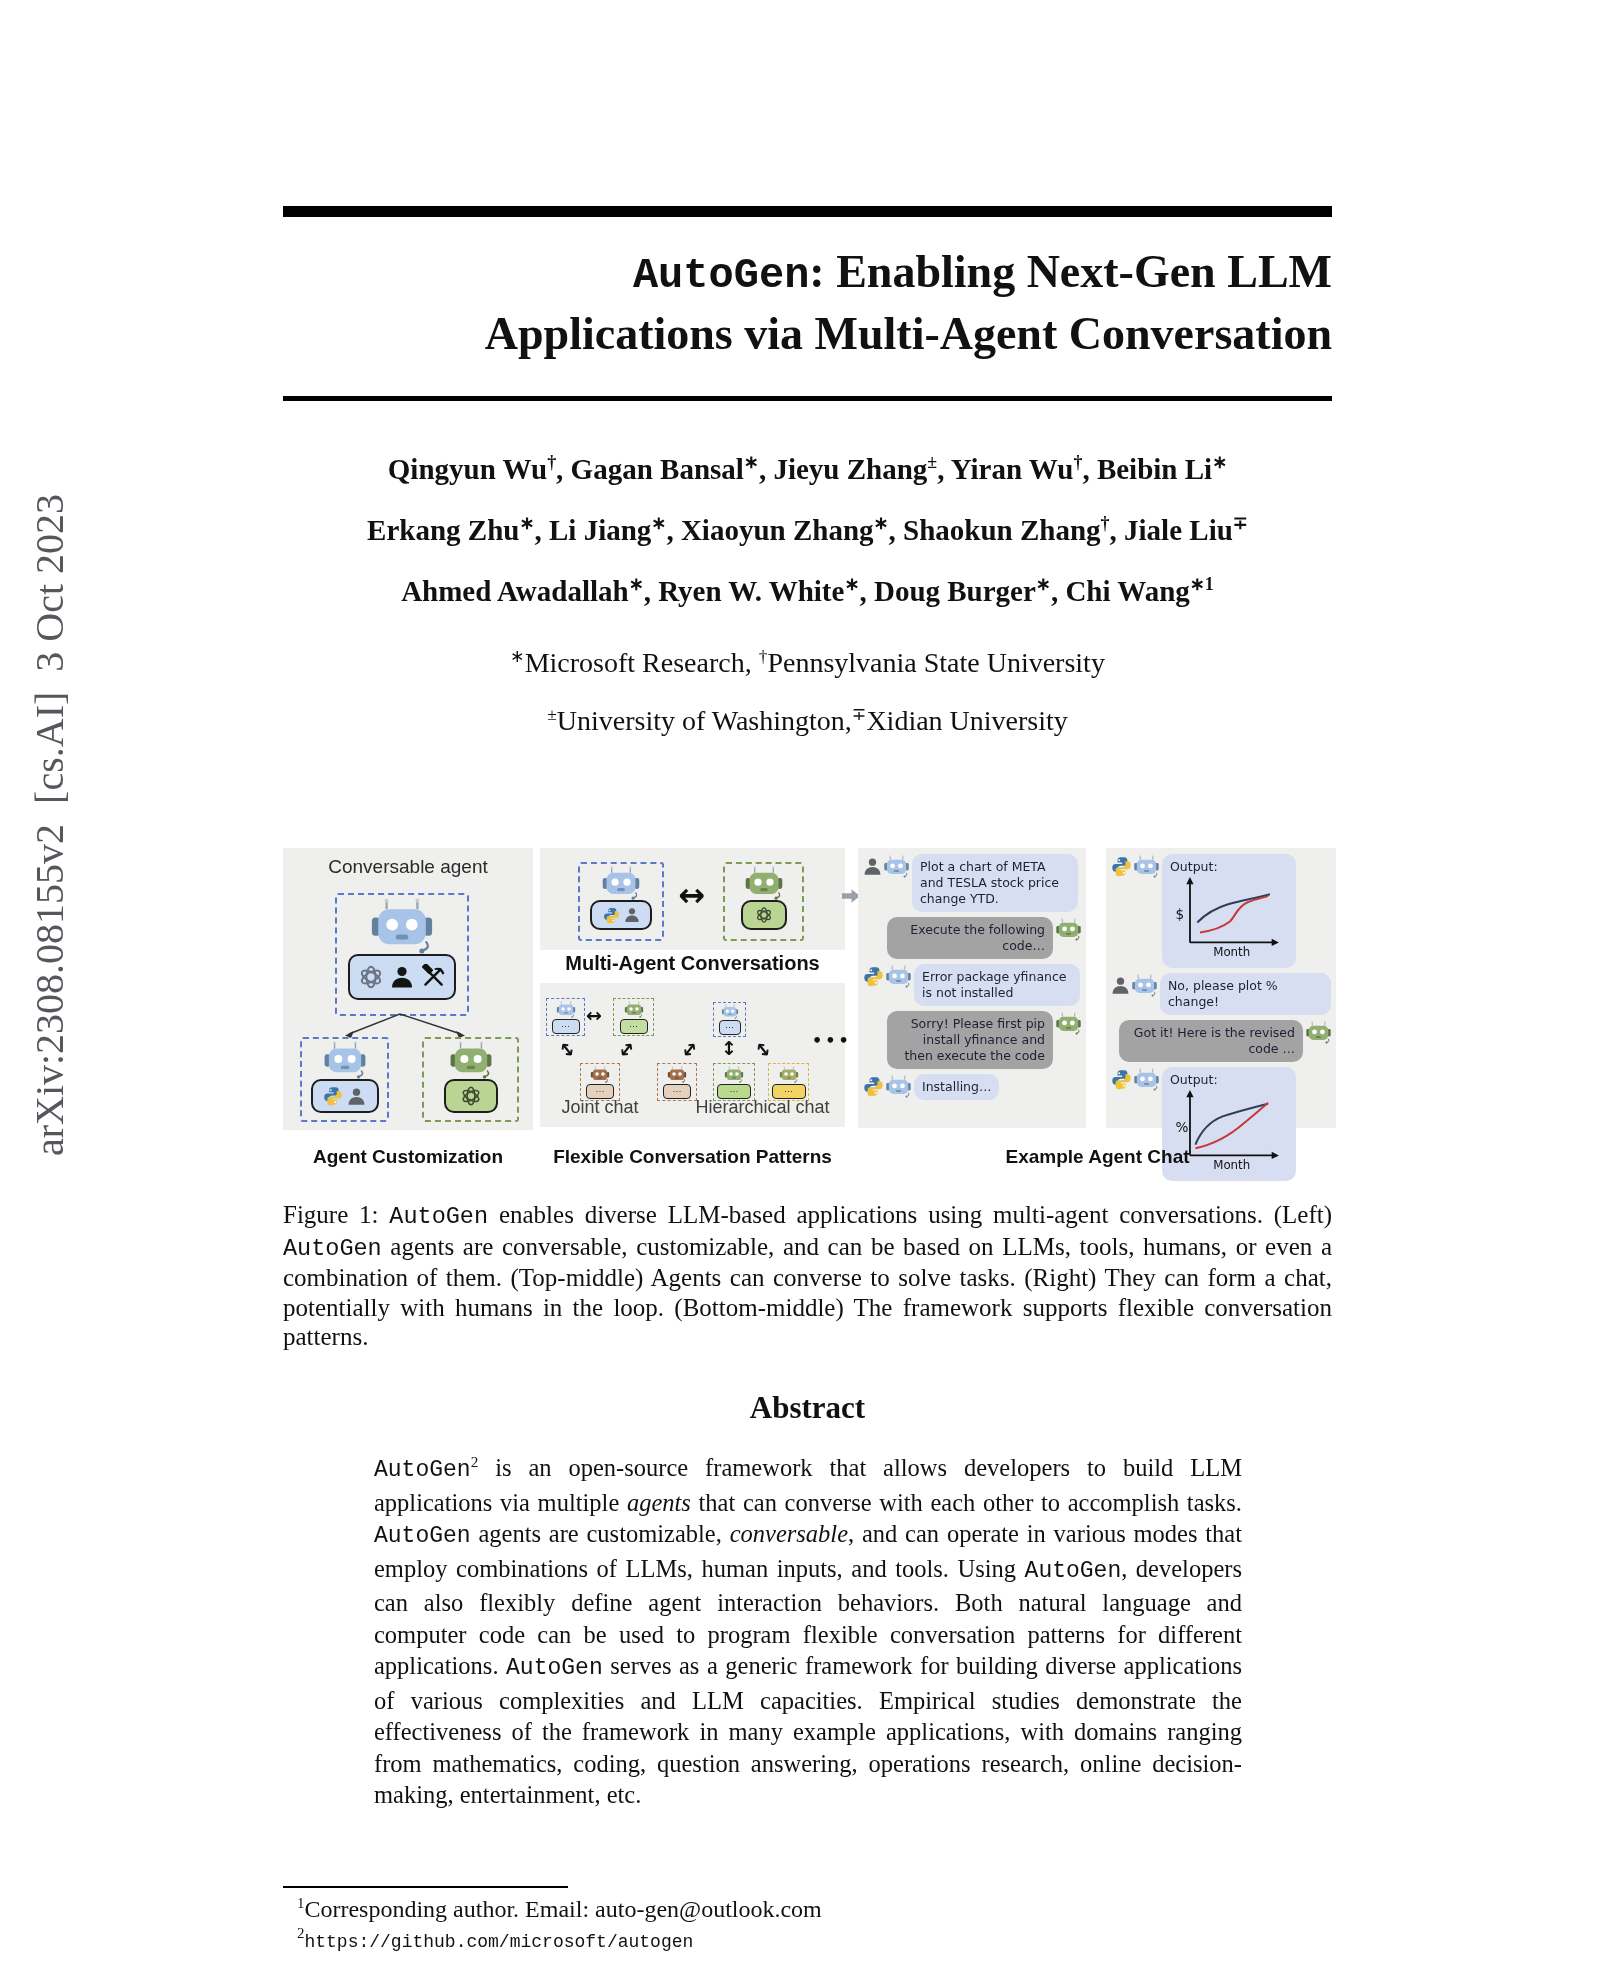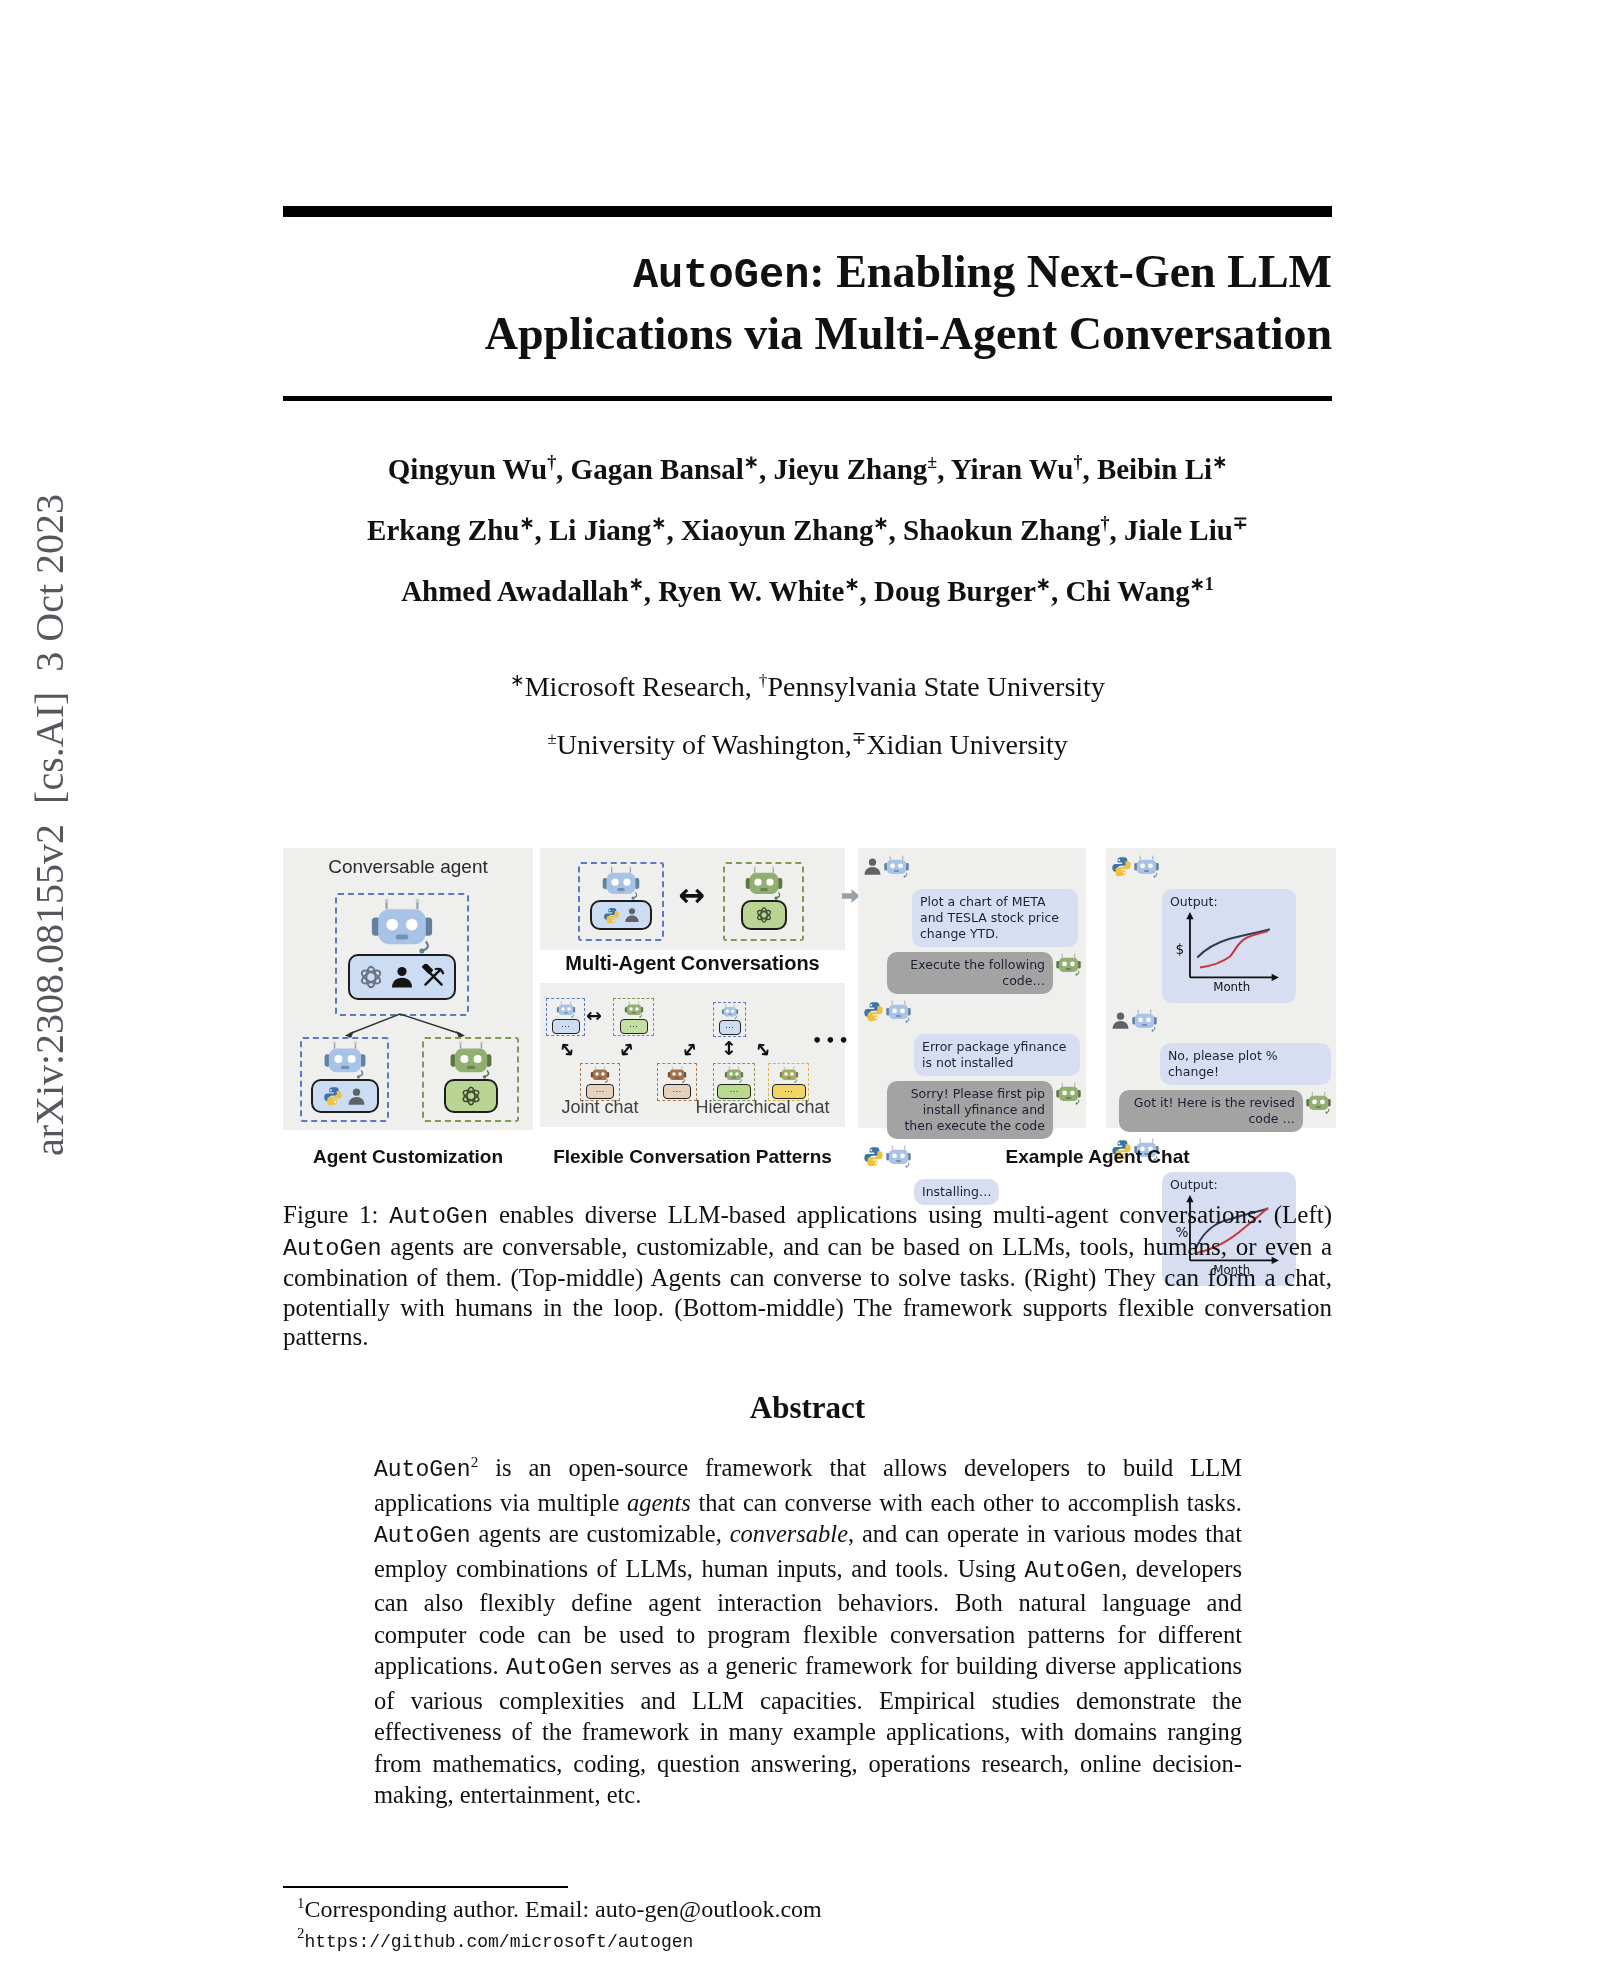--- a/index.html
+++ b/index.html
@@ -14,21 +14,21 @@
   
   .title{left:283px;top:243px;width:1049px;text-align:right;font-weight:bold;
          font-size:46px;line-height:57px;}
   .title .tt{font-size:42px;}
   .tt{font-family:"Liberation Mono","DejaVu Sans Mono",monospace;}
   .it{font-style:italic;}
   sup{font-size:62%;line-height:0;}
   
   .authors{left:283px;top:454px;width:1049px;text-align:center;font-size:29px;font-weight:bold;}
   .author-line{margin-bottom:31px;line-height:30px;}
-  .affils{left:283px;top:672px;width:1049px;text-align:center;font-size:28px;}
+  .affils{left:283px;top:648px;width:1049px;text-align:center;font-size:28px;}
   .affil-line{margin-bottom:28px;line-height:30px;}
   
   .panel{background:#efefed;}
   .fig-title{font-family:"Liberation Sans",sans-serif;font-size:19px;color:#2a2a2a;text-align:center;}
   .fig-label{font-family:"Liberation Sans",sans-serif;font-weight:bold;font-size:19px;color:#111;
              text-align:center;}
   .fig-sublabel{font-family:"Liberation Sans",sans-serif;font-size:18px;color:#404040;text-align:center;}
   .dash-box{position:absolute;border-style:dashed;border-width:2.5px;border-radius:3px;
             display:flex;flex-direction:column;align-items:center;justify-content:flex-start;}
   .dash-blue{border-color:#5b79c9;}
@@ -50,21 +50,21 @@
   
   .chat{position:absolute;padding:6px 5px;box-sizing:border-box;}
   .chat-row{display:flex;gap:3px;margin-bottom:5px;align-items:flex-start;}
   .chat-row.right{justify-content:flex-end;}
   .avatars{display:flex;gap:2px;flex:0 0 auto;padding-top:1px;align-items:flex-start;}
   .av{width:25px;height:23px;}
   .av-person{width:19px;height:19px;margin-top:2px;}
   .av-py{width:21px;height:21px;margin-top:1px;}
   .bubble{border-radius:10px;padding:5px 8px;font-family:"DejaVu Sans",sans-serif;font-size:12.5px;
           line-height:1.28;color:#1c2133;max-width:150px;}
-  .bubble-blue{background:#d7def1;margin-top:35px;}
+  .bubble-blue{background:#d7def1;}
   .bubble-green{background:#a3a3a3;text-align:right;}
   #chat2 .bubble{max-width:168px;}
   .caption{left:283px;top:1200px;width:1049px;font-size:25px;line-height:29.5px;text-align:justify;}
   .caption .tt{font-size:23.5px;}
   .abstract-h{left:283px;top:1390px;width:1049px;text-align:center;font-size:31px;font-weight:bold;}
   .abstract-b{left:374px;top:1452px;width:868px;font-size:24.5px;line-height:31.5px;text-align:justify;}
   .abstract-b .tt{font-size:23px;}
   .footnotes{left:283px;top:1894px;width:1049px;font-size:24px;line-height:30px;}
   .fn .tt{font-size:18px;}
 </style>

